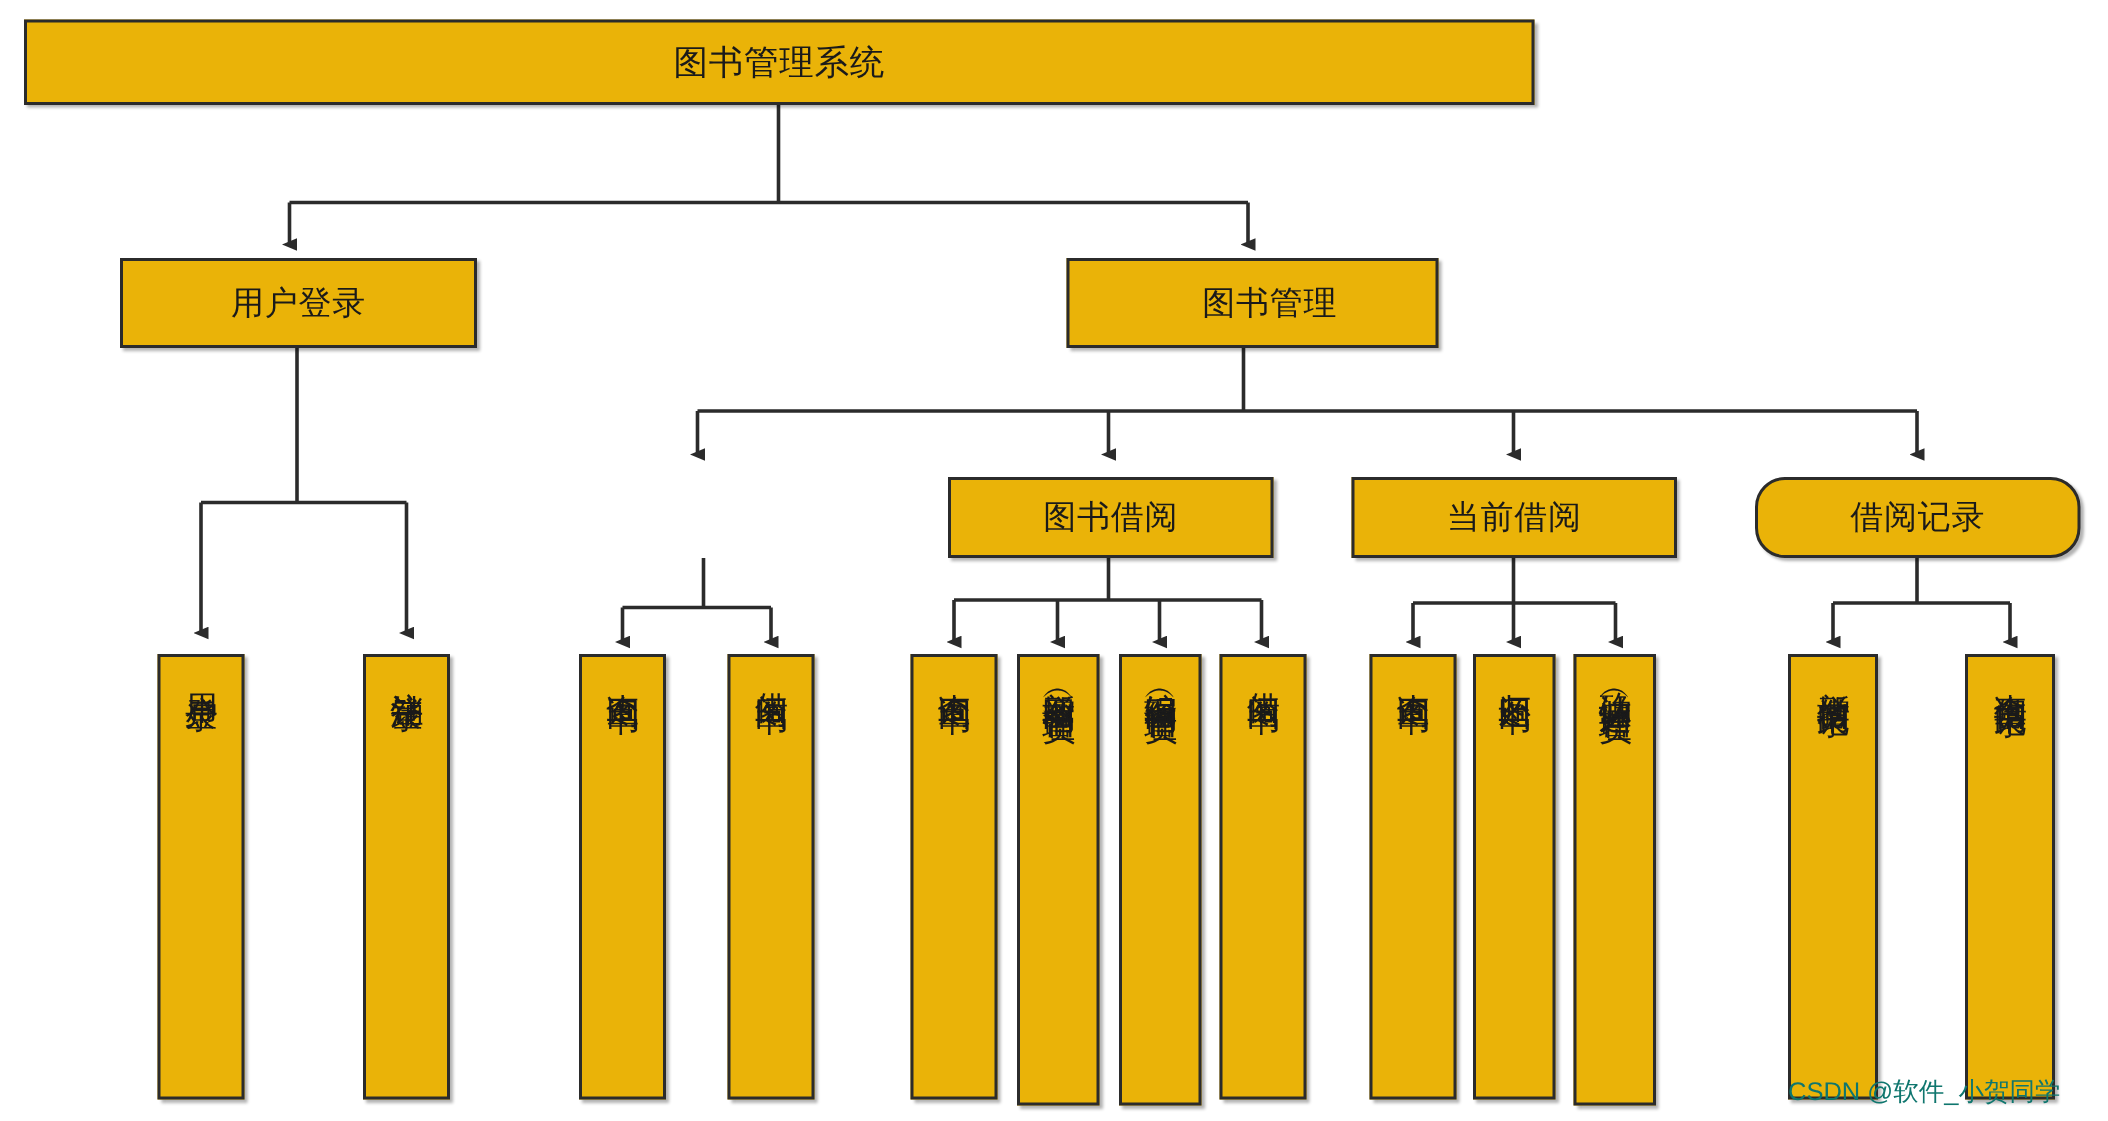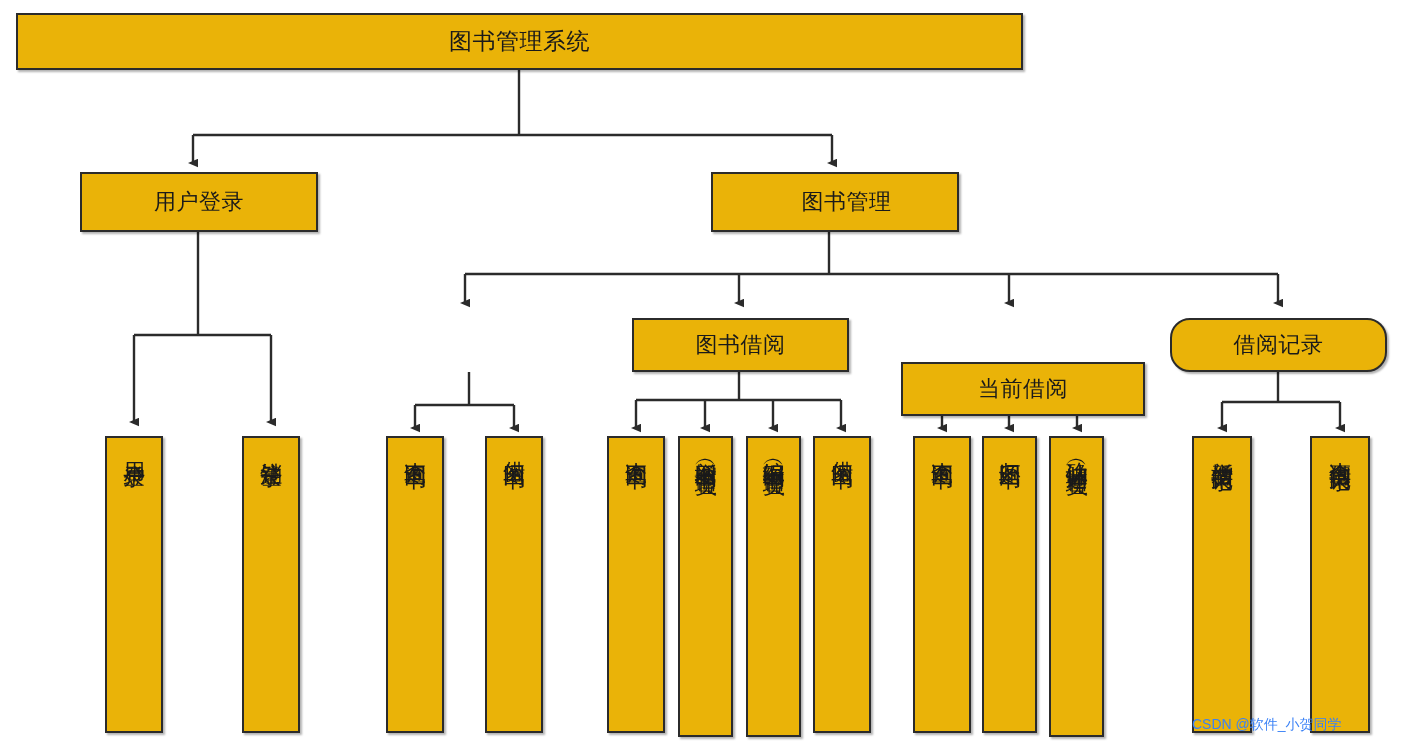--- a/index.html
+++ b/index.html
@@ -63,22 +63,22 @@
     text-orientation: upright;
     font-size: 22px;
     line-height: 1.12;
     letter-spacing: 2px;
     white-space: nowrap;
   }
   .watermark {
     position: absolute;
     left: 1192px;
     top: 716px;
-    font-size: 14px;
-    color: #3b82f6;
+    font-size: 17px;
+    color: #0f766e;
     white-space: nowrap;
     z-index: 3;
     font-family: "Liberation Sans", "DejaVu Sans", sans-serif;
   }
 </style>
 </head>
 <body>
 
 <div id="canvas">
 
@@ -142,21 +142,21 @@
 
   <div class="node horiz" style="left:711px; top:172px; width:248px; height:60px;padding-left:23px;">
     <span class="label">图书管理</span>
   </div>
 
 
   <div class="node horiz" style="left:632px; top:318px; width:217px; height:54px;">
     <span class="label">图书借阅</span>
   </div>
 
-  <div class="node horiz" style="left:901px; top:318px; width:244px; height:54px;margin-top:44px;">
+  <div class="node horiz" style="left:901px; top:318px; width:217px; height:54px;">
     <span class="label">当前借阅</span>
   </div>
 
   <div class="node horiz" style="left:1170px; top:318px; width:217px; height:54px;border-radius:20px;">
     <span class="label">借阅记录</span>
   </div>
 
   <div class="node vert" style="left:105px; top:436px; width:58px; height:297px;">
     <span class="label">用户登录</span>
   </div>

